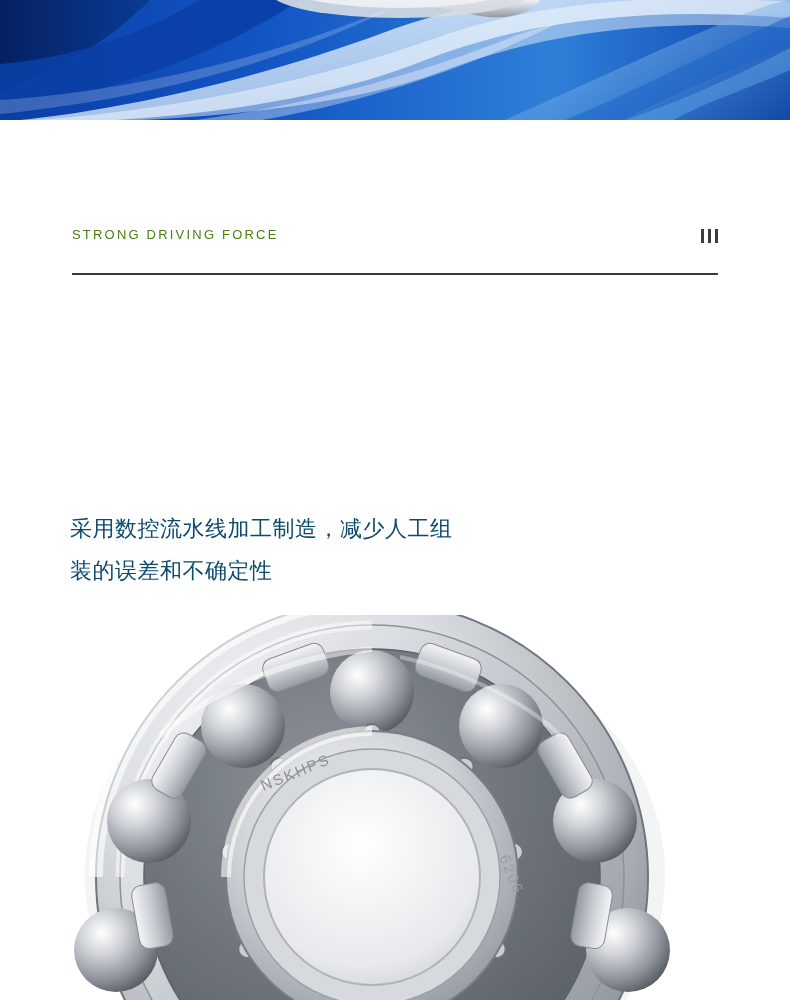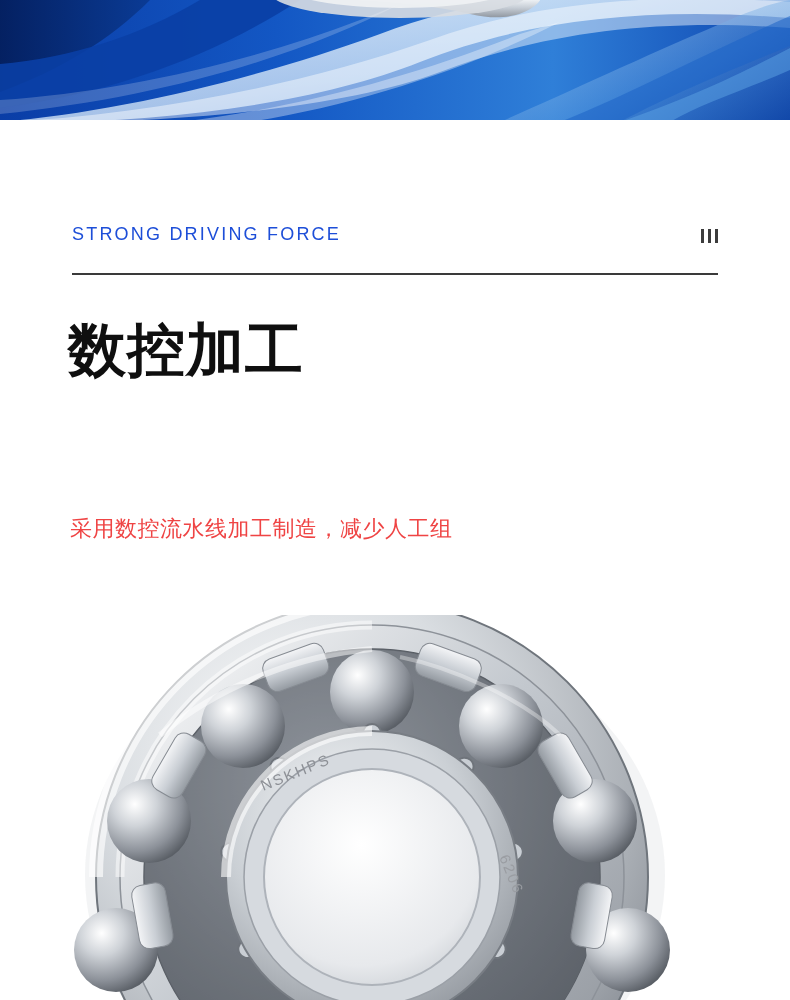--- a/index.html
+++ b/index.html
@@ -61,23 +61,23 @@
     left: 72px;
     top: 212px;
     width: 646px;
     height: 45px;
     display: flex;
     align-items: center;
     justify-content: space-between;
   }
   .eyebrow {
     font-family: "Liberation Sans", sans-serif;
-    font-size: 18px;
+    font-size: 13px;
     letter-spacing: 2.2px;
-    color: #1d4ed8;
+    color: #4d7c0f;
     white-space: nowrap;
   }
   .bars {
     display: flex;
     align-items: flex-end;
     gap: 4px;
     height: 16px;
   }
   .bars i {
     display: block;
@@ -118,21 +118,21 @@
   .subcopy {
     position: absolute;
     left: 70px;
     top: 508px;
     width: 560px;
   }
   .subcopy .l {
     font-family: "DejaVu Sans", "Liberation Sans", sans-serif;
     font-size: 22px;
     line-height: 42px;
-    color: #ef4444;
+    color: #0c4a6e;
     letter-spacing: 0.5px;
     white-space: nowrap;
   }
 
   
   .product {
     position: absolute;
     left: 0;
     top: 615px;
     width: 790px;
@@ -229,25 +229,25 @@
     <div class="eyebrow">STRONG DRIVING FORCE</div>
     <div class="bars">
       <i></i>
         <i></i>
         <i></i>
     </div>
   </div>
   <div class="divider"></div>
 
   <div class="headline">
-    <div class="line">数控加工</div>
   </div>
 
   <div class="subcopy">
     <div class="l">采用数控流水线加工制造，减少人工组</div>
+    <div class="l">装的误差和不确定性</div>
   </div>
 
   <div class="product">
     <svg width="790" height="385" viewBox="0 0 790 385">
       <defs>
         <radialGradient id="outerRing" cx="0.35" cy="0.28" r="0.85">
           <stop offset="0%" stop-color="#fdfdfd"></stop>
           <stop offset="40%" stop-color="#d9dde1"></stop>
           <stop offset="75%" stop-color="#a9aeb4"></stop>
           <stop offset="100%" stop-color="#7b8088"></stop>

